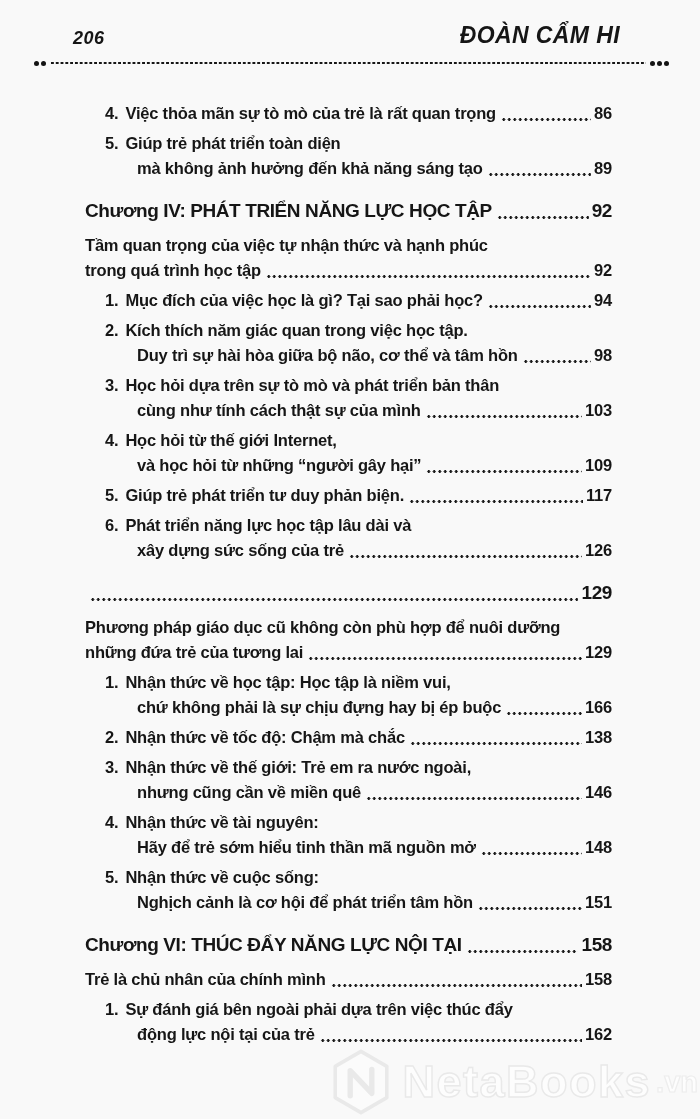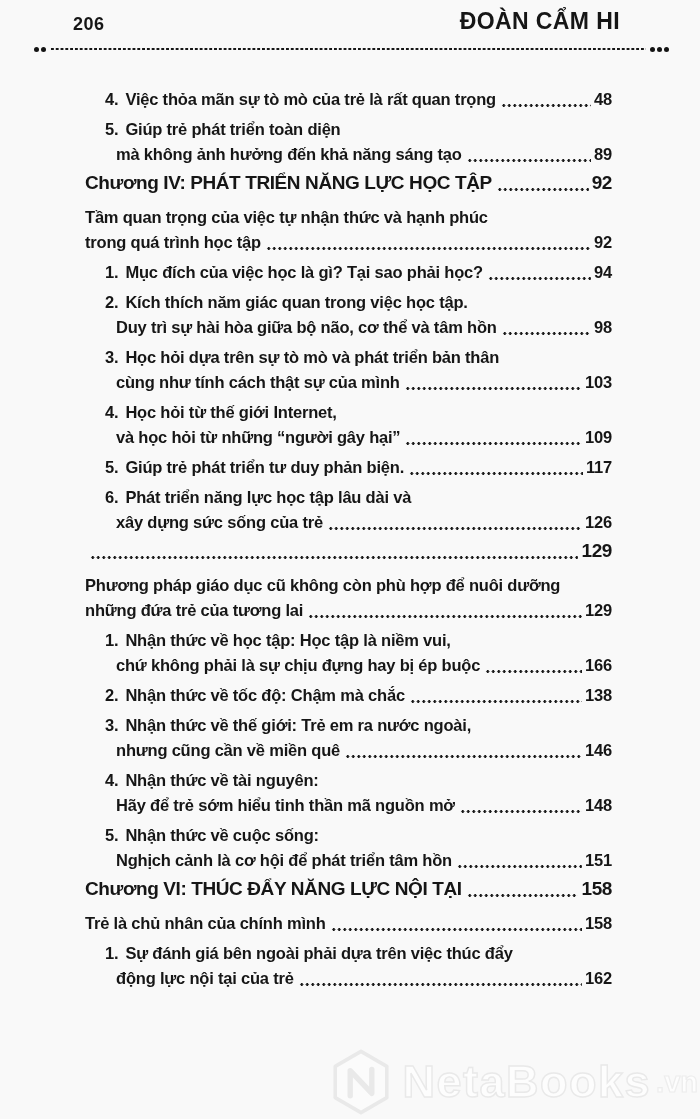--- a/index.html
+++ b/index.html
@@ -4,42 +4,42 @@
 <style>
   html,body{margin:0;padding:0;}
   body{
     width:700px;height:1119px;overflow:hidden;position:relative;
     background:#f9f9f9;color:#161616;
     font-family:"Liberation Sans","DejaVu Sans",sans-serif;
     -webkit-font-smoothing:antialiased;
   }
   .page-header{
     display:flex;justify-content:space-between;align-items:flex-end;
-    padding:8px 80px 0 73px;font-weight:700;
+    padding:22px 80px 0 73px;font-weight:700;font-style:italic;
   }
   .folio{font-size:18px;letter-spacing:.5px;}
   .author{font-size:23px;letter-spacing:.4px;}
   .divider{display:flex;align-items:center;margin:11px 30px 0 33px;height:6px;}
   .bdot{width:5px;height:5px;border-radius:50%;background:#141414;margin:0 1px;flex:0 0 auto;}
   .dotline{
     flex:1 1 auto;height:4px;margin:0 3px;
     background-image:radial-gradient(circle,#161616 1.1px,transparent 1.4px);
     background-size:4.8px 4px;background-repeat:repeat-x;background-position:left center;
   }
   .toc{padding:30px 88px 0 85px;}
   .row{margin-top:5px;}
   .line{
     display:flex;align-items:flex-end;
     font-weight:700;font-size:16.5px;line-height:25px;letter-spacing:-.2px;
   }
   .txt{white-space:nowrap;}
   .num{margin-right:7px;flex:0 0 auto;}
   .item{margin-left:20px;}
-  .item .cont{margin-left:11px;}
-  .chapter{margin-top:2px;margin-bottom:9px;}
+  .item .cont{margin-left:32px;}
+  .chapter{margin-top:16px;margin-bottom:9px;}
   .chapter .line{font-size:19px;line-height:27px;letter-spacing:-.4px;}
   .subtitle{margin-top:2px;margin-bottom:4px;}
   .subtitle .line{}
   .leader{
     flex:1 1 auto;min-width:14px;height:3px;margin:0 3px 5px 5px;align-self:flex-end;
     background-image:radial-gradient(circle,#1a1a1a 1.3px,transparent 1.55px);
     background-size:5.5px 3px;background-repeat:repeat-x;background-position:left center;
   }
   .pg{flex:0 0 auto;}
   .watermark{
@@ -75,21 +75,21 @@
     <span class="bdot"></span>
   </div>
 
   <main class="toc">
 
     <div class="row item">
       <div class="line">
         <span class="num">4.</span>
         <span class="txt">Việc thỏa mãn sự tò mò của trẻ là rất quan trọng</span>
         <span class="leader"></span>
-        <span class="pg">48</span>
+        <span class="pg">86</span>
       </div>
     </div>
 
     <div class="row item">
       <div class="line">
         <span class="num">5.</span>
         <span class="txt">Giúp trẻ phát triển toàn diện</span>
       </div>
       <div class="line cont">
         <span class="txt">mà không ảnh hưởng đến khả năng sáng tạo</span>

